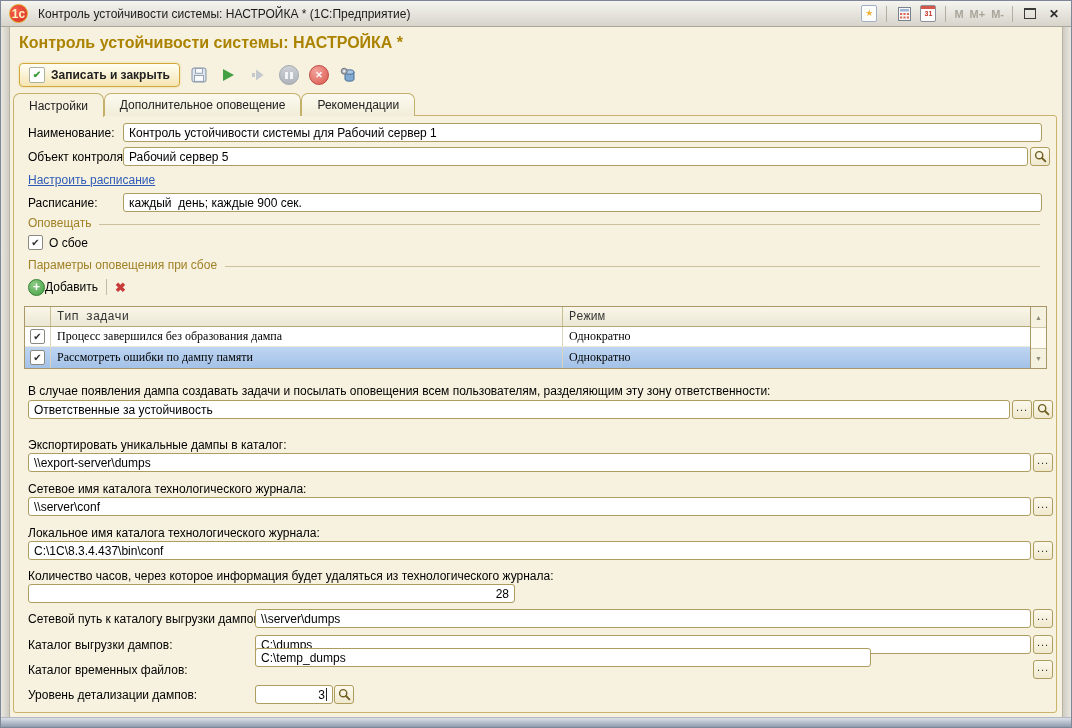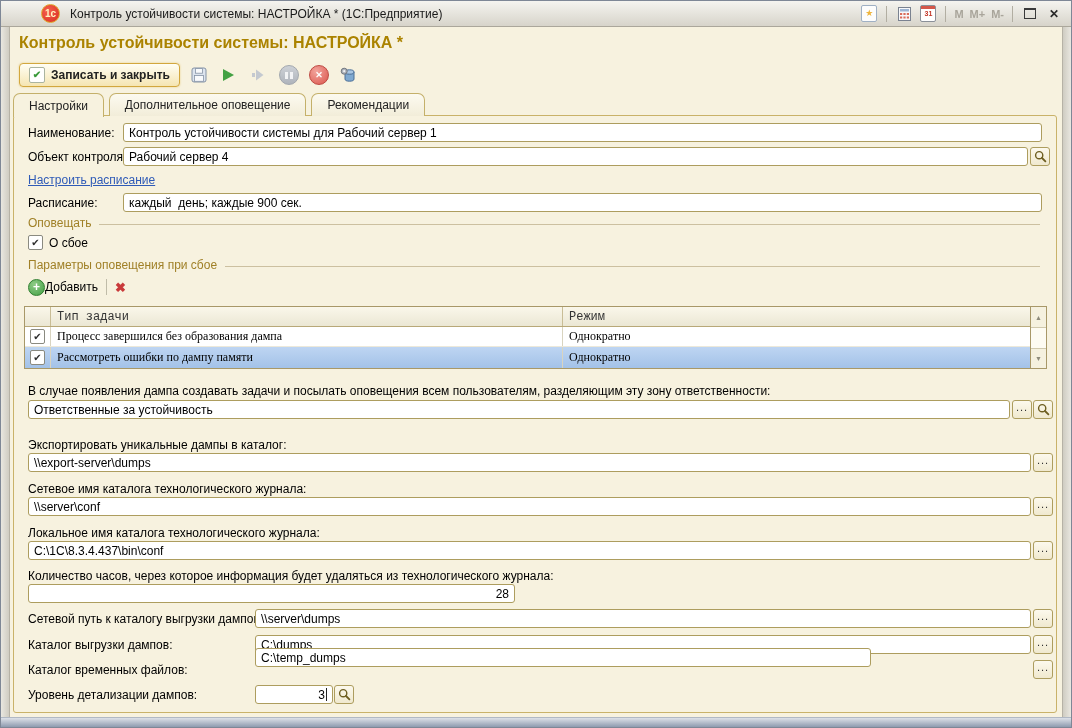--- a/index.html
+++ b/index.html
@@ -1,19 +1,19 @@
 <!DOCTYPE html>
 <html><head>
 <meta charset="utf-8">
 <style>
   html,body{margin:0;padding:0;background:#888;}
   .window{position:relative;width:1072px;height:728px;background:#F7F2DF;font-family:"Liberation Sans",sans-serif;font-size:12px;overflow:hidden;box-sizing:border-box;border:1px solid #7E8796;}
   
   .titlebar{position:absolute;left:0;top:0;right:0;height:26px;background:linear-gradient(#F5F4F0,#D7D4CA);border-bottom:1px solid #ABA79B;display:flex;align-items:center;padding:0 8px;box-sizing:border-box;z-index:10;}
-  .logo{width:17px;height:17px;border-radius:50%;background:radial-gradient(circle at 35% 35%,#F5604E,#D92E1F);border:1px solid #E0A62A;color:#FFF3C0;font-size:10px;font-weight:bold;display:flex;align-items:center;justify-content:center;flex:0 0 auto;margin-left:32px;}
+  .logo{width:17px;height:17px;border-radius:50%;background:radial-gradient(circle at 35% 35%,#F5604E,#D92E1F);border:1px solid #E0A62A;color:#FFF3C0;font-size:12px;font-weight:bold;display:flex;align-items:center;justify-content:center;flex:0 0 auto;}
   .tb-title{margin-left:10px;color:#1A1A1A;}
   .tb-right{margin-left:auto;display:flex;align-items:center;gap:6px;}
   .tb-sep{width:1px;height:16px;background:#B2AEA2;margin:0 2px;}
   .tb-ic{width:18px;height:18px;display:flex;align-items:center;justify-content:center;}
   .star-box{width:14px;height:15px;background:#FDFDFD;border:1px solid #9FB0C4;border-radius:2px;display:flex;align-items:center;justify-content:center;}
   .star-box::before{content:"★";color:#EEB53E;font-size:9px;line-height:1;}
   .cal-box{width:14px;height:15px;background:#FFF;border:1px solid #8A9098;border-radius:2px;display:flex;flex-direction:column;align-items:center;}
   .cal-top{width:100%;height:3px;background:#D4574A;}
   .cal-day{font-size:7px;color:#C23527;font-weight:bold;line-height:1.3;}
   .mem{color:#A9A59B;font-weight:bold;font-size:11px;}
@@ -30,21 +30,21 @@
   .chk-doc{width:14px;height:14px;background:#FFF;border:1px solid #AAB4A0;border-radius:2px;display:flex;align-items:center;justify-content:center;}
   .chk-doc::before{content:"✔";color:#3A9A3A;font-size:10px;font-weight:bold;line-height:1;}
   .t-ic{width:22px;height:22px;display:flex;align-items:center;justify-content:center;}
   .icon-play{width:0;height:0;border-left:11px solid #43A143;border-top:6px solid transparent;border-bottom:6px solid transparent;}
   .circle-ic{width:18px;height:18px;border-radius:50%;display:flex;align-items:center;justify-content:center;}
   .ic-pause{background:linear-gradient(#CDD1D6,#AFB4BB);border:1px solid #A2A7AE;}
   .ic-pause span{display:inline-block;width:2.5px;height:7px;background:#F2F3F5;margin:0 1.2px;}
   .ic-stop{background:radial-gradient(circle at 35% 30%,#F2A49C,#DB564C);border:1px solid #BE4A42;}
   .ic-stop::before{content:"✕";color:#FFF;font-size:9px;font-weight:bold;}
   
-  .tabs{position:absolute;left:12px;top:92px;display:flex;gap:5px;z-index:3;}
+  .tabs{position:absolute;left:12px;top:92px;display:flex;z-index:3;}
   .tab{height:22px;padding:0 15px;display:flex;align-items:center;border:1px solid #C4B06A;border-bottom:none;border-radius:7px 7px 0 0;background:linear-gradient(#FCFAF0,#F2EDD9);color:#222;}
   .tab.active{background:#F7F2DF;height:23px;z-index:4;}
   
   .panel{position:absolute;left:12px;top:114px;width:1044px;height:598px;border:1px solid #C9B269;border-radius:3px;background:#F7F2DF;box-sizing:border-box;z-index:1;}
   .lbl{position:absolute;color:#000;white-space:nowrap;}
   .input{position:absolute;height:19px;border:1px solid #AD9D5E;border-radius:3px;background:#FFF;color:#000;display:flex;align-items:center;padding:0 5px;white-space:pre;box-sizing:border-box;overflow:hidden;}
   .input.num{justify-content:flex-end;}
   .btn-sq{position:absolute;width:20px;height:19px;border:1px solid #AD9D5E;border-radius:3px;background:linear-gradient(#FCF9ED,#F0E9CF);display:flex;align-items:center;justify-content:center;box-sizing:border-box;color:#333;}
   .dots{font-size:11px;letter-spacing:1px;padding-bottom:5px;box-sizing:border-box;}
   .link{position:absolute;color:#2F5BB7;text-decoration:underline;white-space:nowrap;cursor:pointer;}
@@ -174,21 +174,21 @@
     <div class="tab">Дополнительное оповещение</div>
     <div class="tab">Рекомендации</div>
   </div>
 
   <div class="panel">
 
     <span class="lbl" style="left:14px;top:10px;">Наименование:</span>
     <div class="input" style="left:109px;top:7px;width:919px;"><span>Контроль устойчивости системы для Рабочий сервер 1</span></div>
 
     <span class="lbl" style="left:14px;top:34px;">Объект контроля:</span>
-    <div class="input" style="left:109px;top:31px;width:905px;"><span>Рабочий сервер 4</span></div>
+    <div class="input" style="left:109px;top:31px;width:905px;"><span>Рабочий сервер 5</span></div>
     <span class="btn-sq" style="left:1016px;top:31px;">
       <svg class="mag-ic" width="13" height="13" viewBox="0 0 13 13">
           <circle cx="5.2" cy="5.2" r="3.6" fill="none" stroke="#6E5E20" stroke-width="1.4"></circle>
           <line x1="8" y1="8" x2="11.4" y2="11.4" stroke="#6E5E20" stroke-width="1.8" stroke-linecap="round"></line>
         </svg>
     </span>
 
     <span class="link" style="left:14px;top:57px;">Настроить расписание</span>
 
     <span class="lbl" style="left:14px;top:80px;">Расписание:</span>

